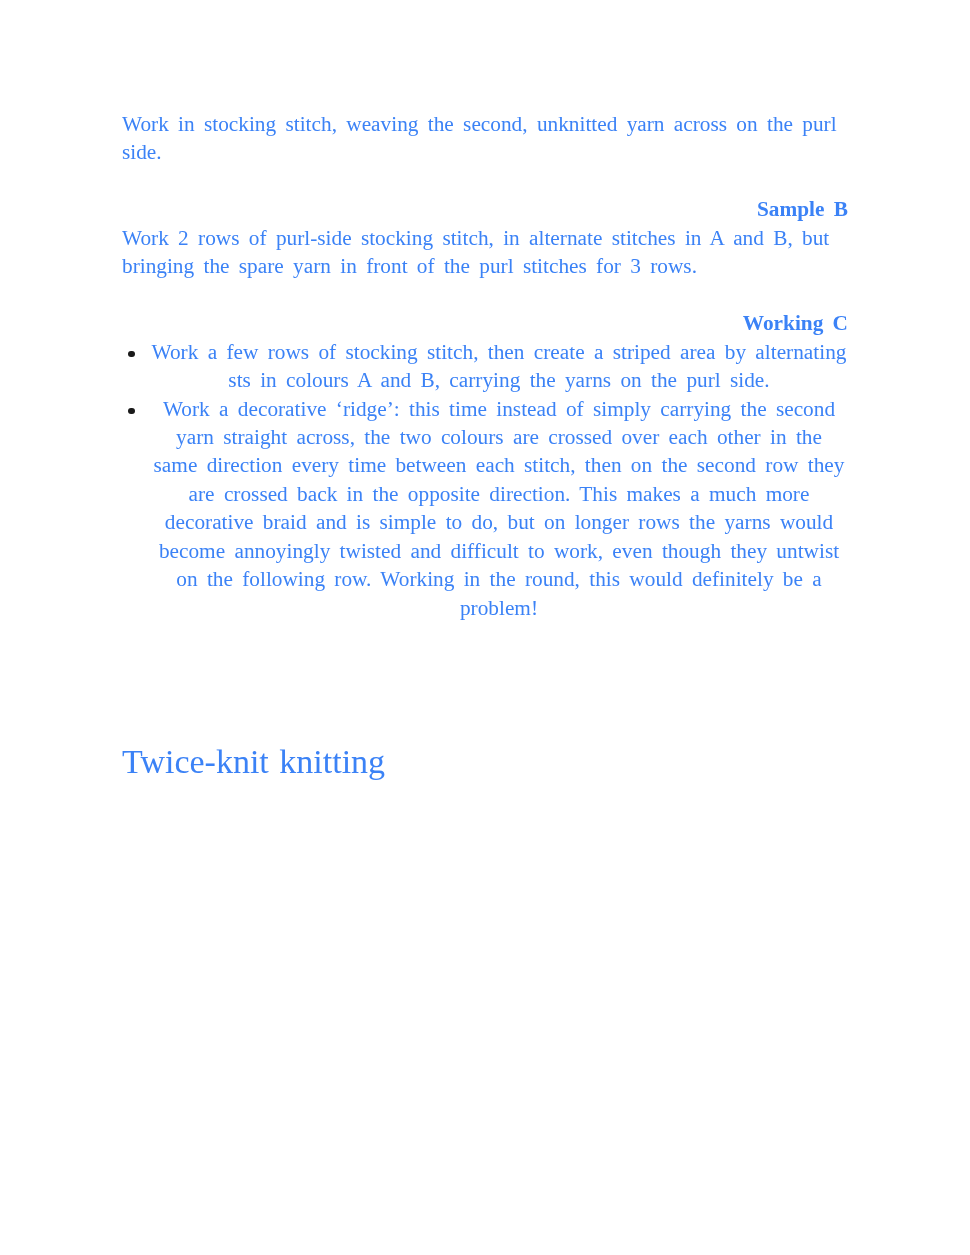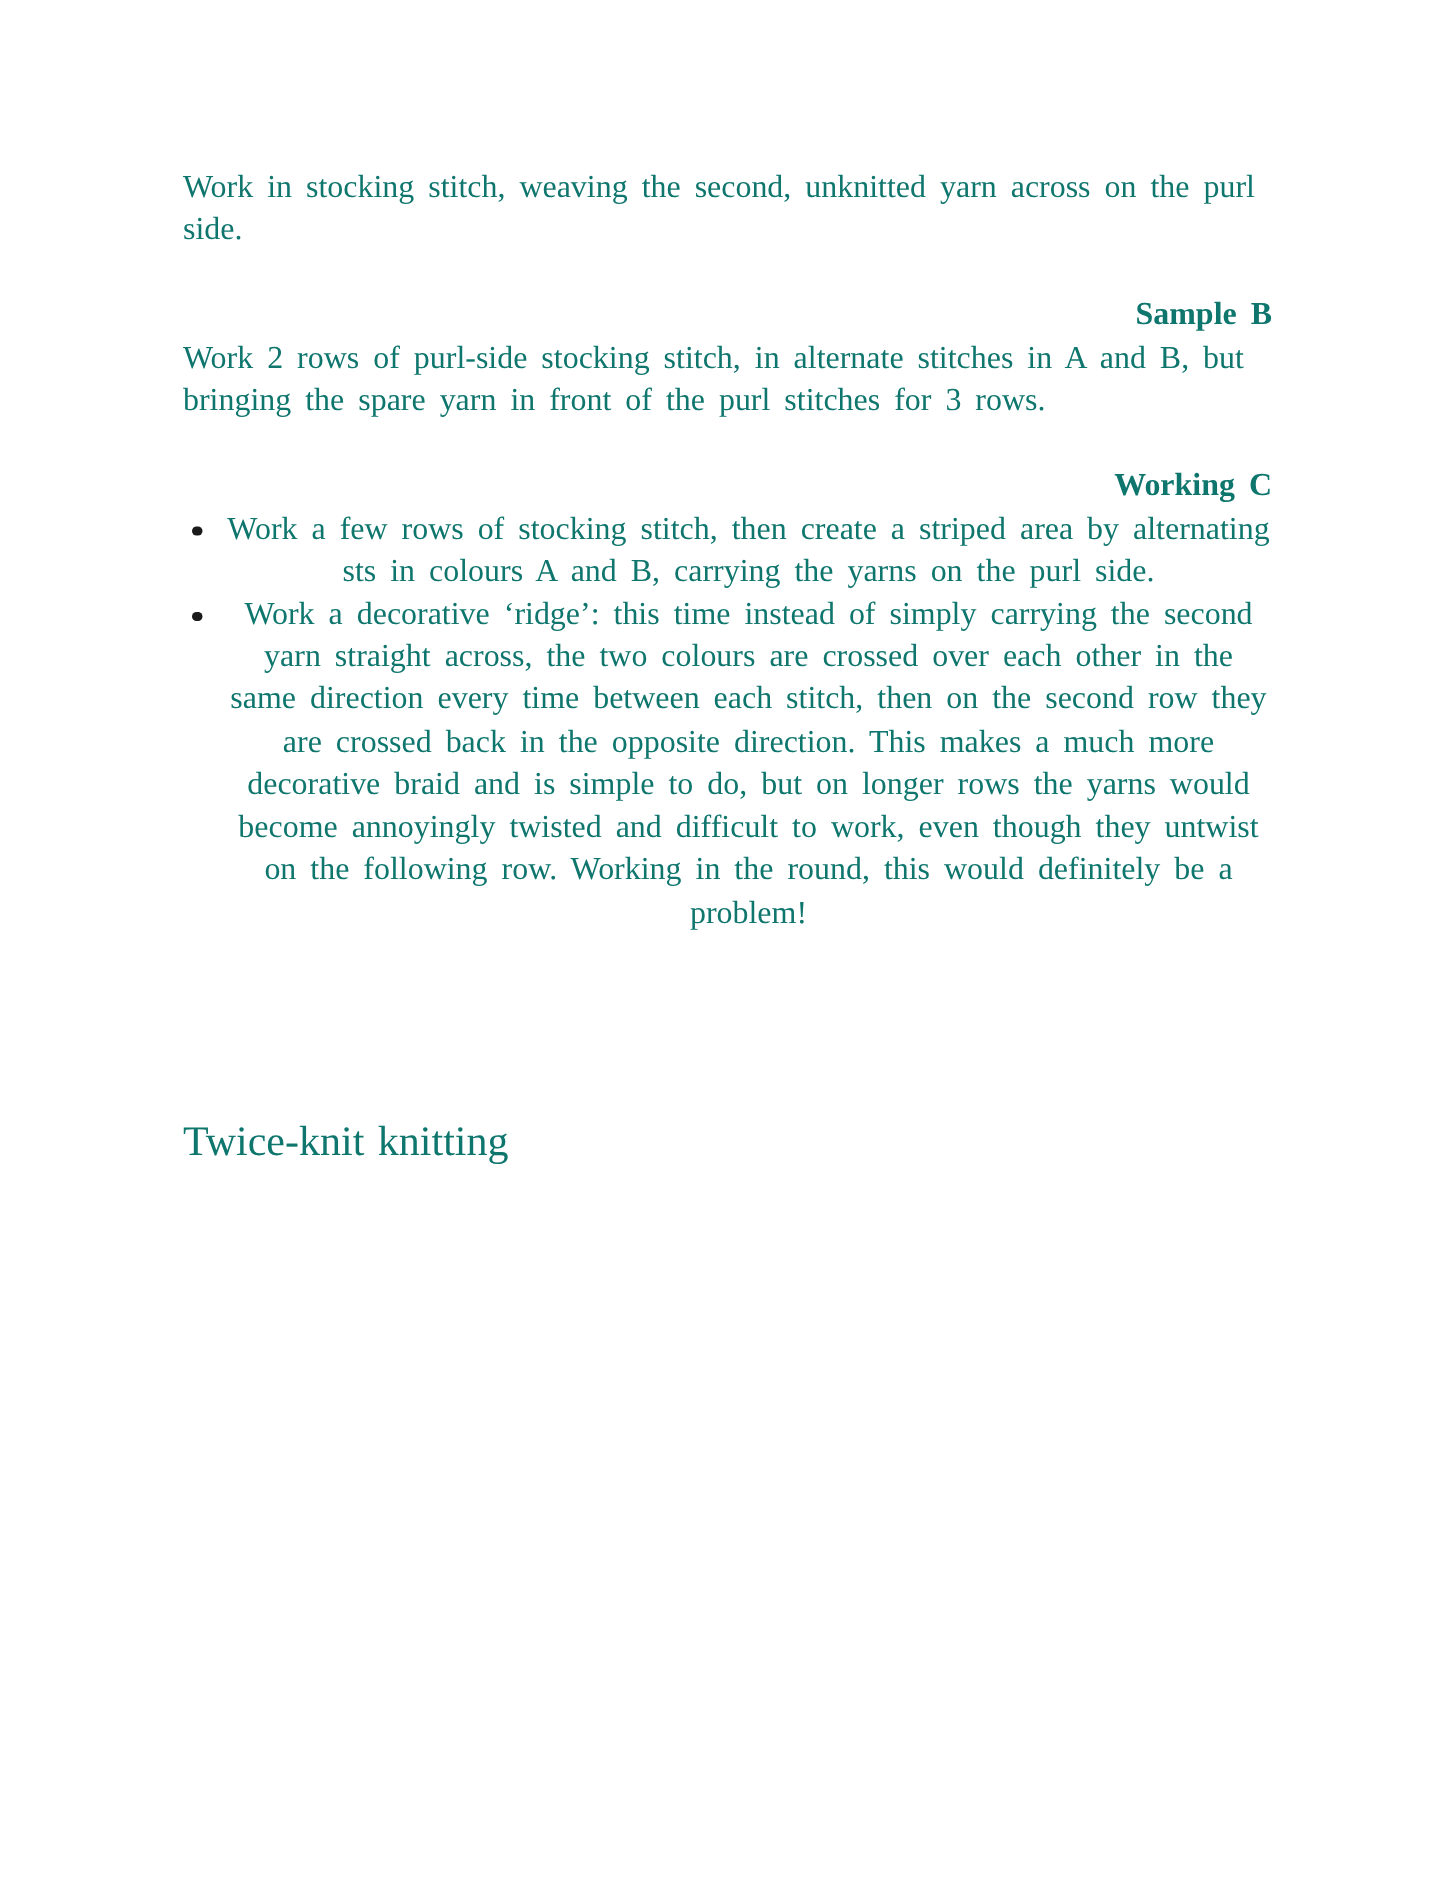--- a/index.html
+++ b/index.html
@@ -10,21 +10,21 @@
   .page {
     position: relative;
     width: 970px;
     height: 1255px;
     box-sizing: border-box;
     background: #ffffff;
     padding: 110px 122px 0 122px;
     font-family: "Liberation Serif", "DejaVu Serif", serif;
     font-size: 21.3px;
     line-height: 28.45px;
-    color: #0f766e;
+    color: #3b82f6;
     word-spacing: 4px;
     overflow: hidden;
   }
   .para {
     margin: 0 0 28.45px 0;
   }
   .subhead {
     margin: 0;
     font-weight: bold;
     text-align: right;
@@ -47,21 +47,21 @@
     width: 6.5px;
     height: 6.5px;
     border-radius: 50%;
     background: #1a1a1a;
   }
   .chapter-heading {
     position: absolute;
     left: 122px;
     top: 741px;
     margin: 0;
-    font-size: 28px;
+    font-size: 34px;
     font-weight: normal;
     line-height: 42px;
     word-spacing: 2px;
     white-space: nowrap;
   }
 </style>
 </head>
 <body>
 
 <div class="page">

